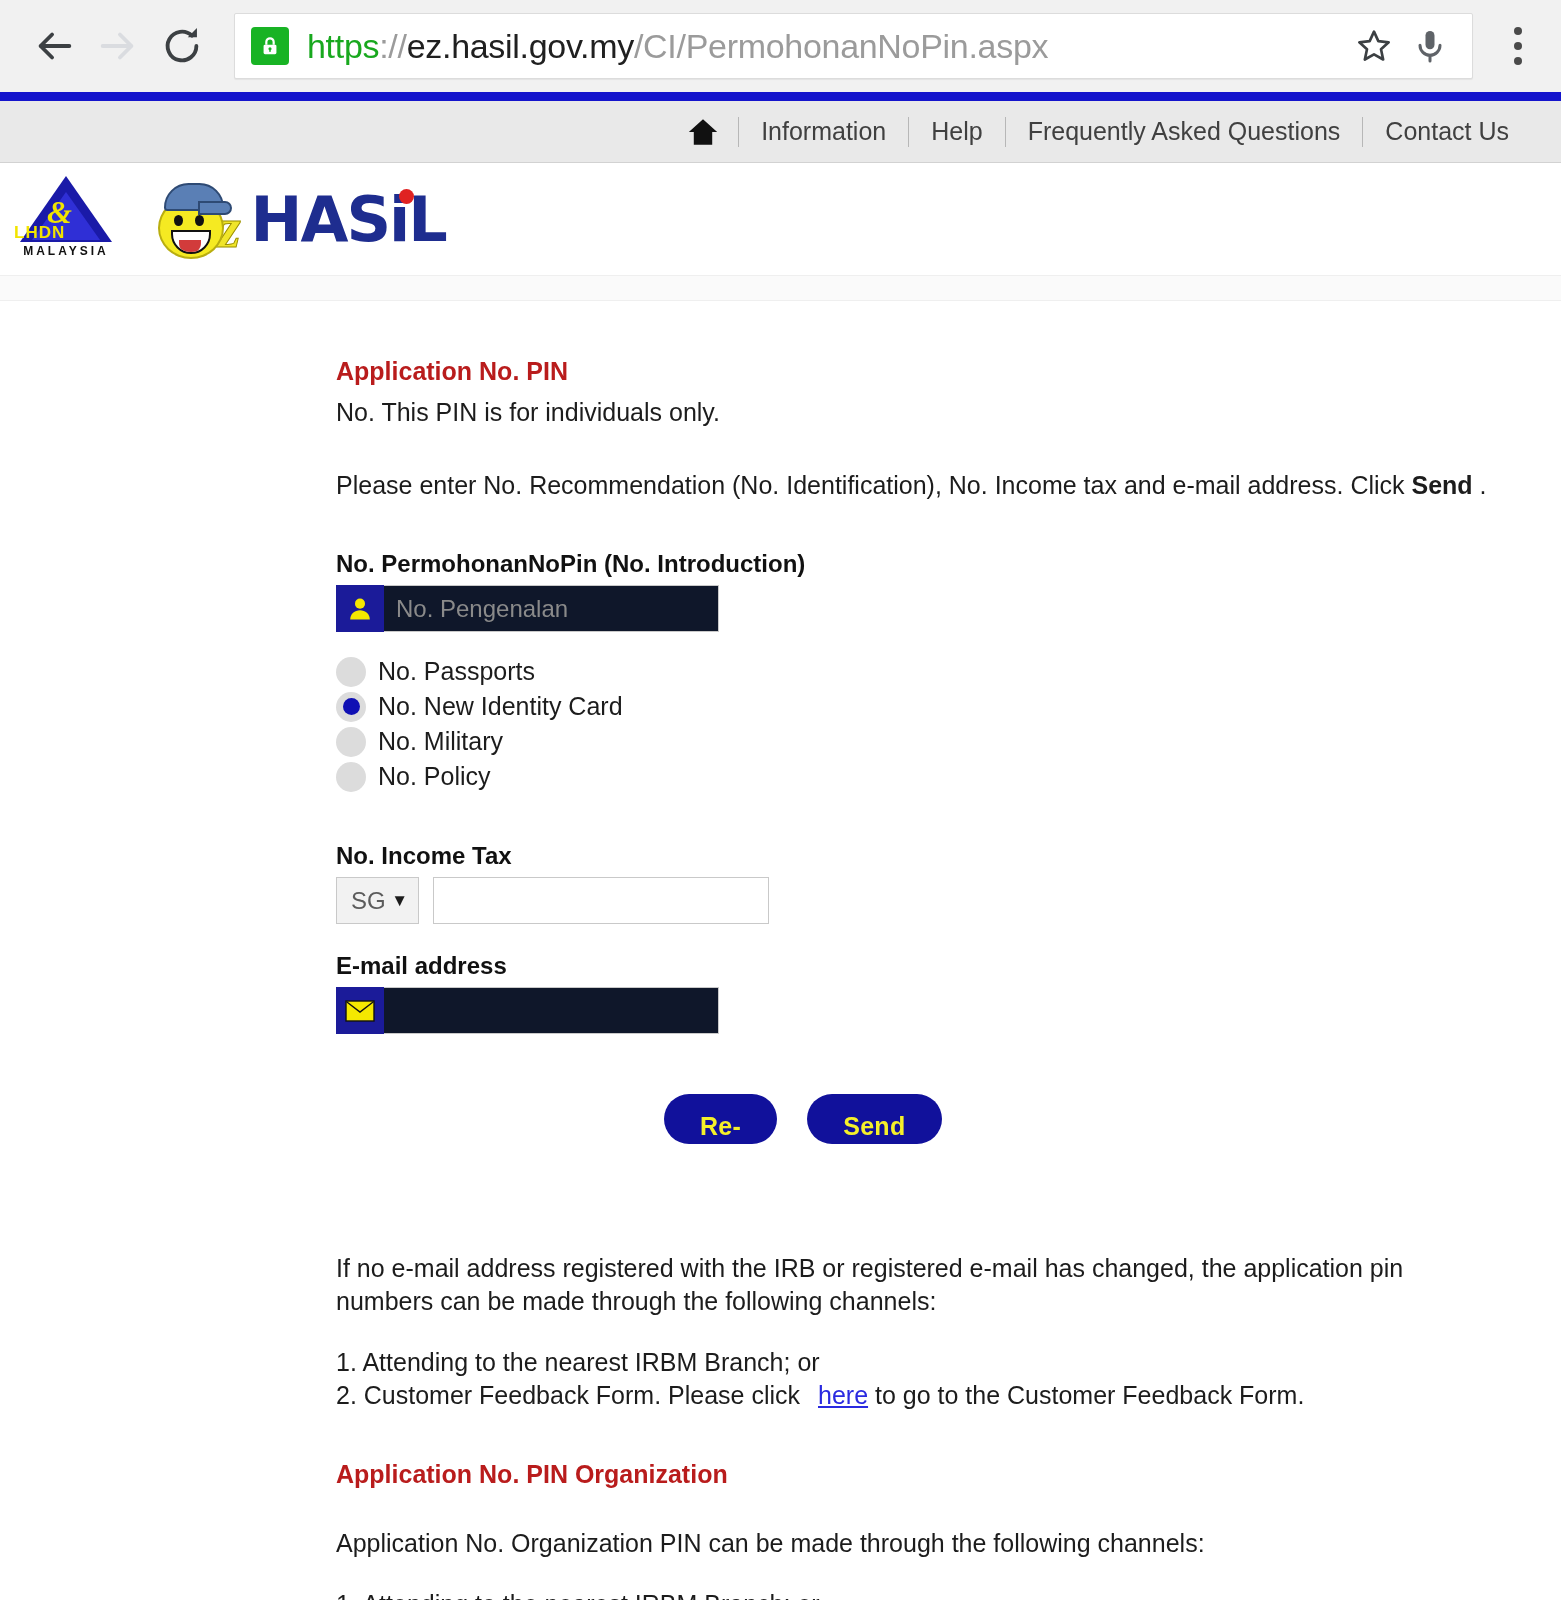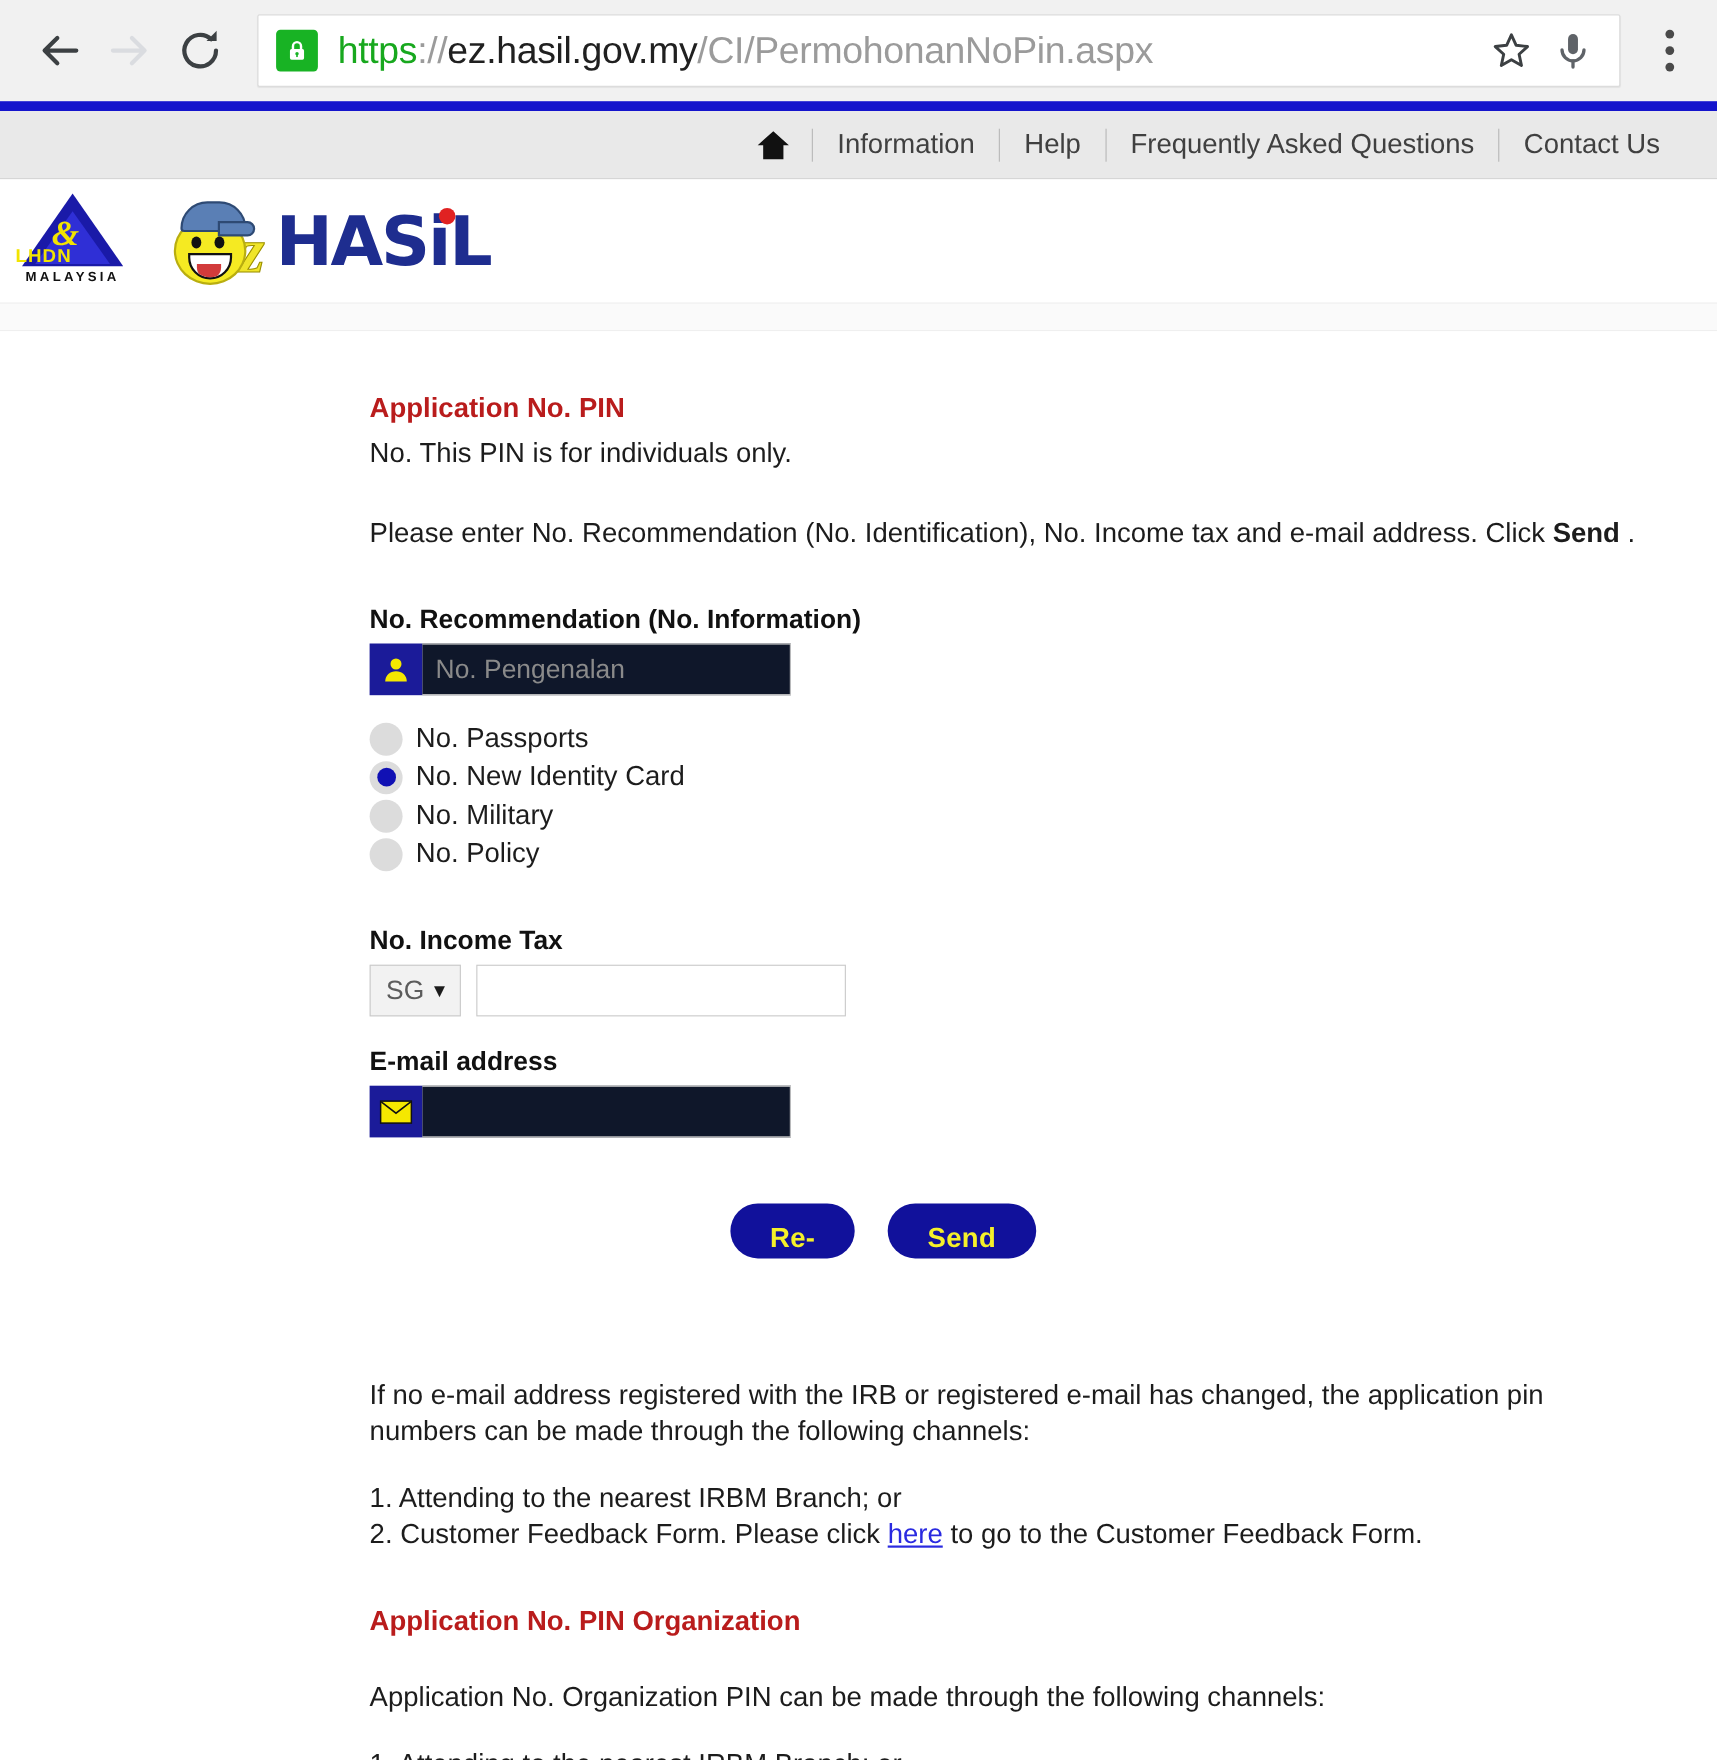--- a/index.html
+++ b/index.html
@@ -409,20 +409,21 @@
     border-radius: 26px;
     height: 50px;
     padding: 18px 36px;
     font-family: "Liberation Sans", sans-serif;
     cursor: pointer;
     letter-spacing: 0.3px;
   }
   .lnk {
     color: #2a2ae0;
     text-decoration: underline;
+    margin-left: 11px;
   }
   .bold { font-weight: bold; }
 </style>
 </head>
 <body>
 
 <div class="browser-bar">
 
   <div class="nav-btn">
     <svg width="46" height="46" viewBox="0 0 24 24">
@@ -527,21 +528,21 @@
 
   <div class="h-title">Application No. PIN</div>
   <div class="p-text">No. This PIN is for individuals only.</div>
 
   <div class="spacer-40"></div>
 
   <div class="p-text"><span>Please enter No. Recommendation (No. Identification), No. Income tax and e-mail address. Click </span><span class="bold">Send</span><span> .</span></div>
 
   <div class="spacer-48"></div>
 
-  <div class="field-label">No. Recommendation (No. Information)</div>
+  <div class="field-label">No. PermohonanNoPin (No. Introduction)</div>
   <div class="input-row">
     <span class="icon-box">
       <svg width="28" height="28" viewBox="0 0 24 24">
         <circle cx="12" cy="7.4" r="4.3" fill="#f5e800"></circle>
         <path d="M3.6 21 c0-4.9 3.8-8 8.4-8 s8.4 3.1 8.4 8 Z" fill="#f5e800"></path>
       </svg>
     </span>
     <input class="txt-input" type="text" placeholder="No. Pengenalan" style="">
   </div>
 

